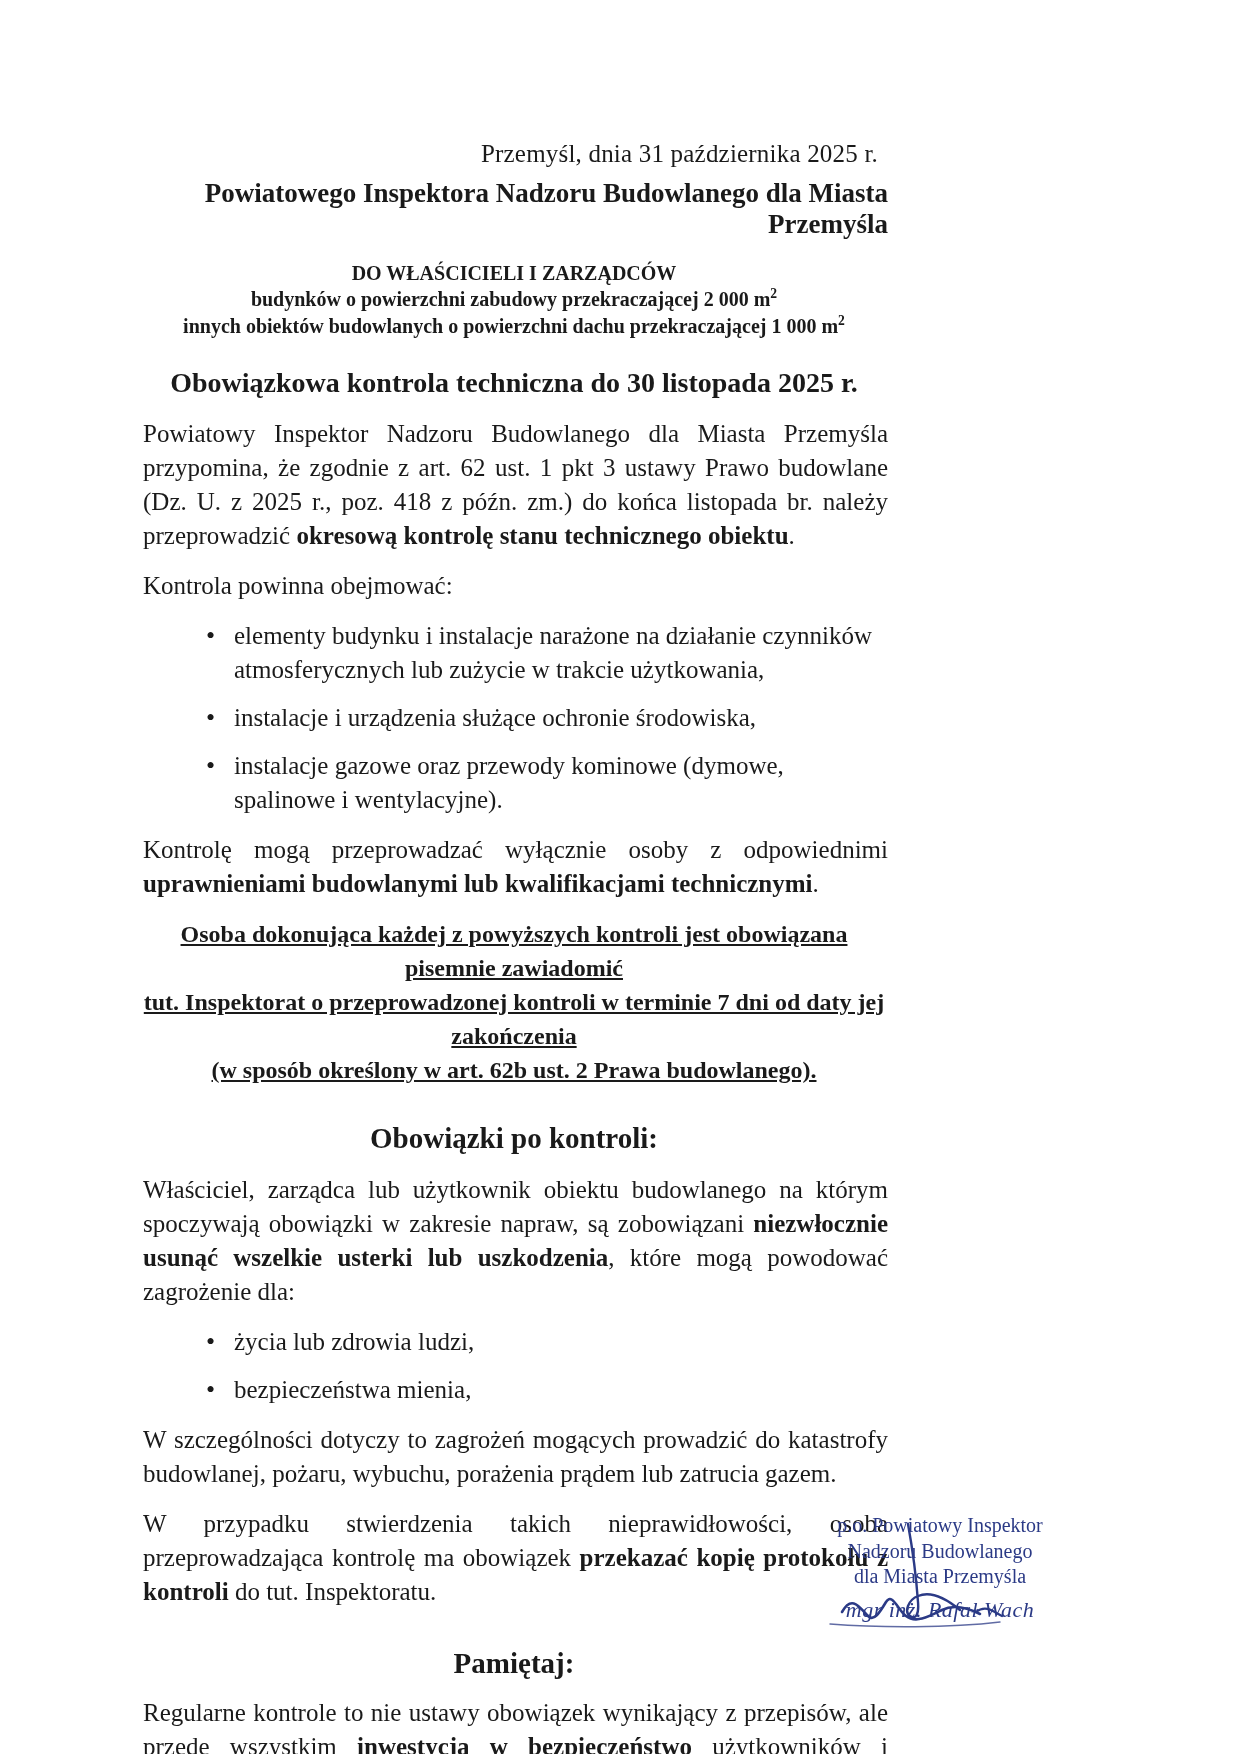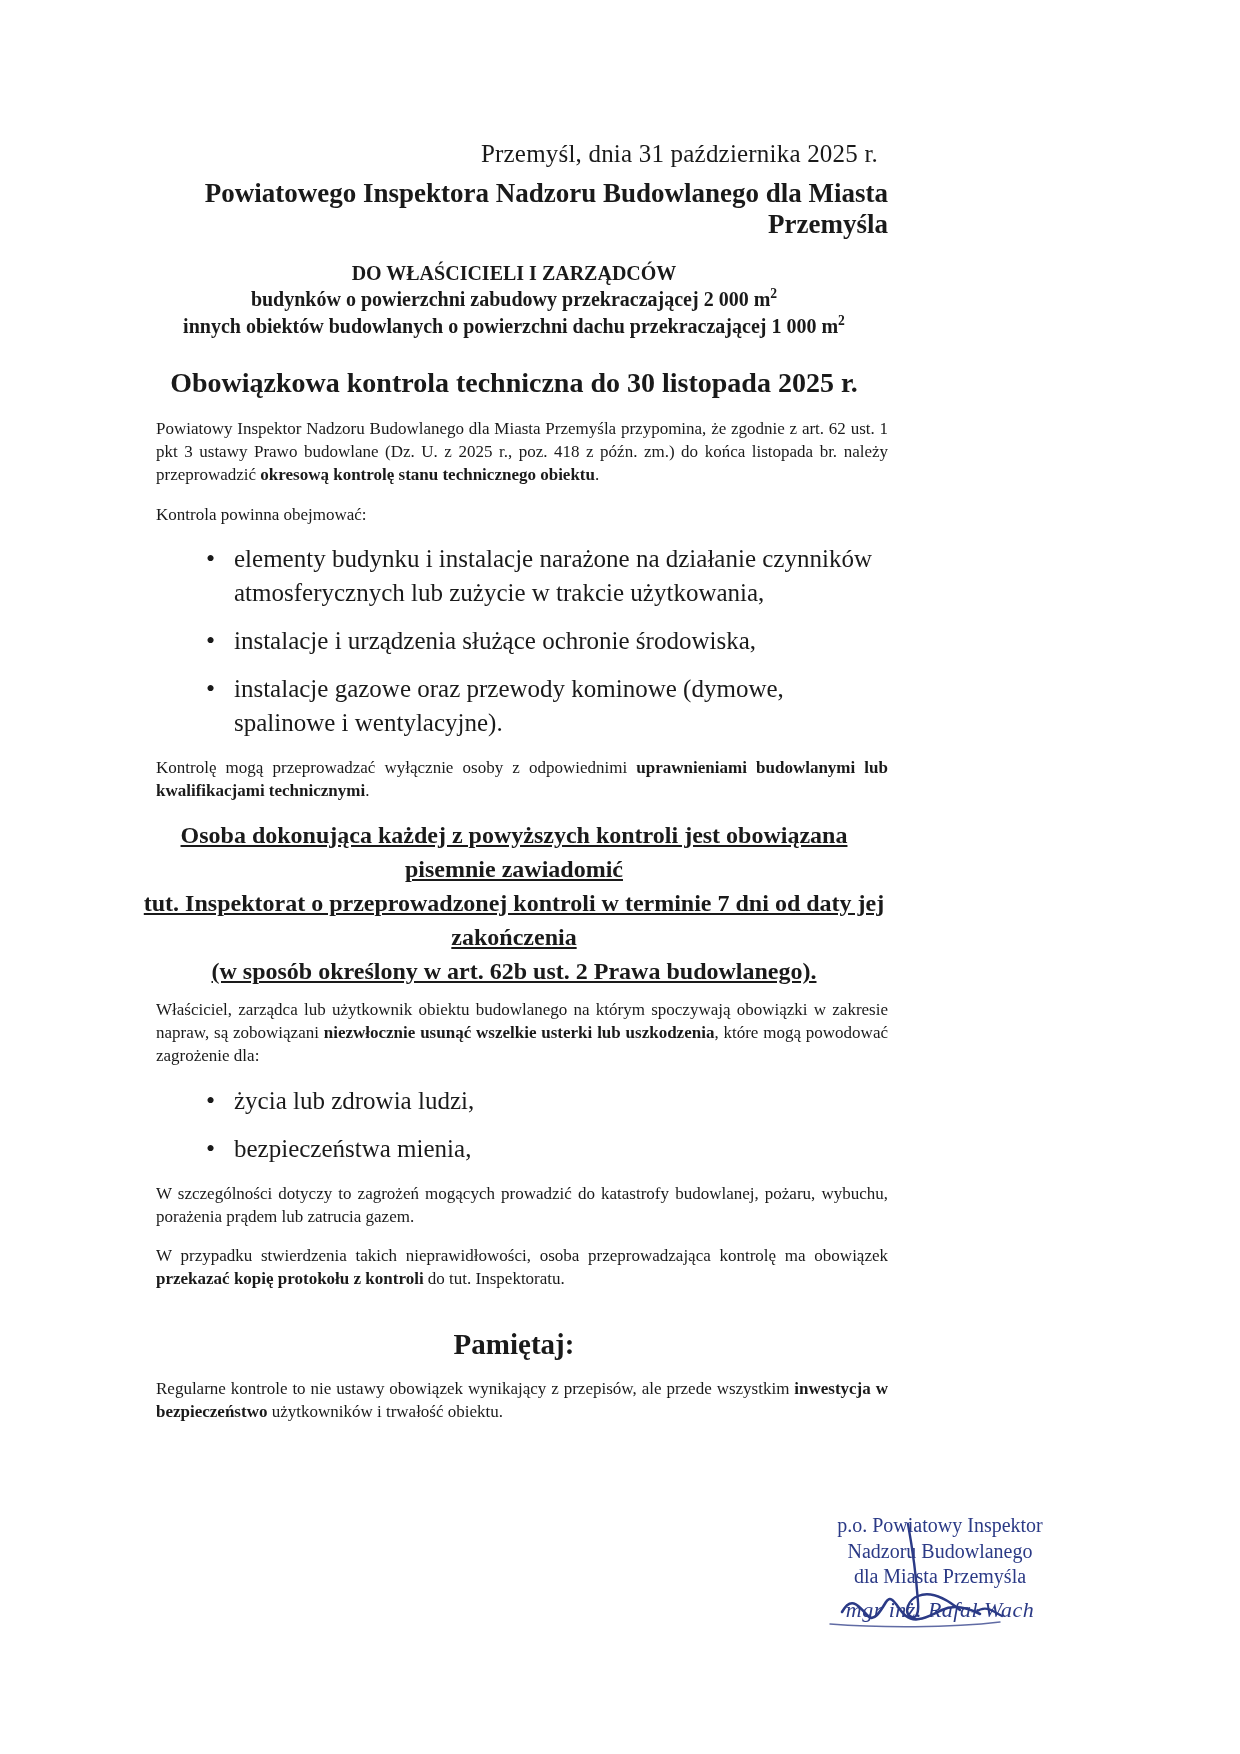--- a/index.html
+++ b/index.html
@@ -60,24 +60,24 @@
     line-height: 0;
   }
   .heading-1 {
     text-align: center;
     font-size: 28px;
     font-weight: bold;
     margin-top: 28px;
     margin-bottom: 18px;
   }
   p.body {
-    font-size: 17px;
+    font-size: 25px;
     line-height: 1.36;
     text-align: justify;
-    margin: 0 0 16px 16px;
+    margin: 0 0 16px 3px;
   }
   p.body.nojust { text-align: left; }
   ul.bullets {
     margin: 6px 0 16px 0;
     padding-left: 66px;
     list-style: none;
   }
   ul.bullets li {
     font-size: 25px;
     line-height: 1.36;
@@ -175,20 +175,21 @@
   </ul>
 
   <p class="body"><span>Kontrolę mogą przeprowadzać wyłącznie osoby z odpowiednimi </span><span class="bold">uprawnieniami budowlanymi lub kwalifikacjami technicznymi</span><span>.</span></p>
 
   <div class="notice">
     <span>Osoba dokonująca każdej z powyższych kontroli jest obowiązana pisemnie zawiadomić</span>
     <span>tut. Inspektorat o przeprowadzonej kontroli  w terminie 7 dni od daty jej zakończenia</span>
     <span>(w sposób określony  w art. 62b ust. 2 Prawa budowlanego).</span>
   </div>
 
+  <div class="heading-2">Obowiązki po kontroli:</div>
 
   <p class="body"><span>Właściciel, zarządca lub użytkownik obiektu budowlanego na którym spoczywają obowiązki w zakresie napraw, są zobowiązani </span><span class="bold">niezwłocznie usunąć wszelkie usterki lub uszkodzenia</span><span>, które mogą powodować zagrożenie dla:</span></p>
 
   <ul class="bullets">
     <li>życia lub zdrowia ludzi,</li>
     <li>bezpieczeństwa mienia,</li>
   </ul>
 
   <p class="body">W szczególności dotyczy to zagrożeń mogących prowadzić do katastrofy budowlanej, pożaru, wybuchu, porażenia prądem lub zatrucia gazem.</p>
 

